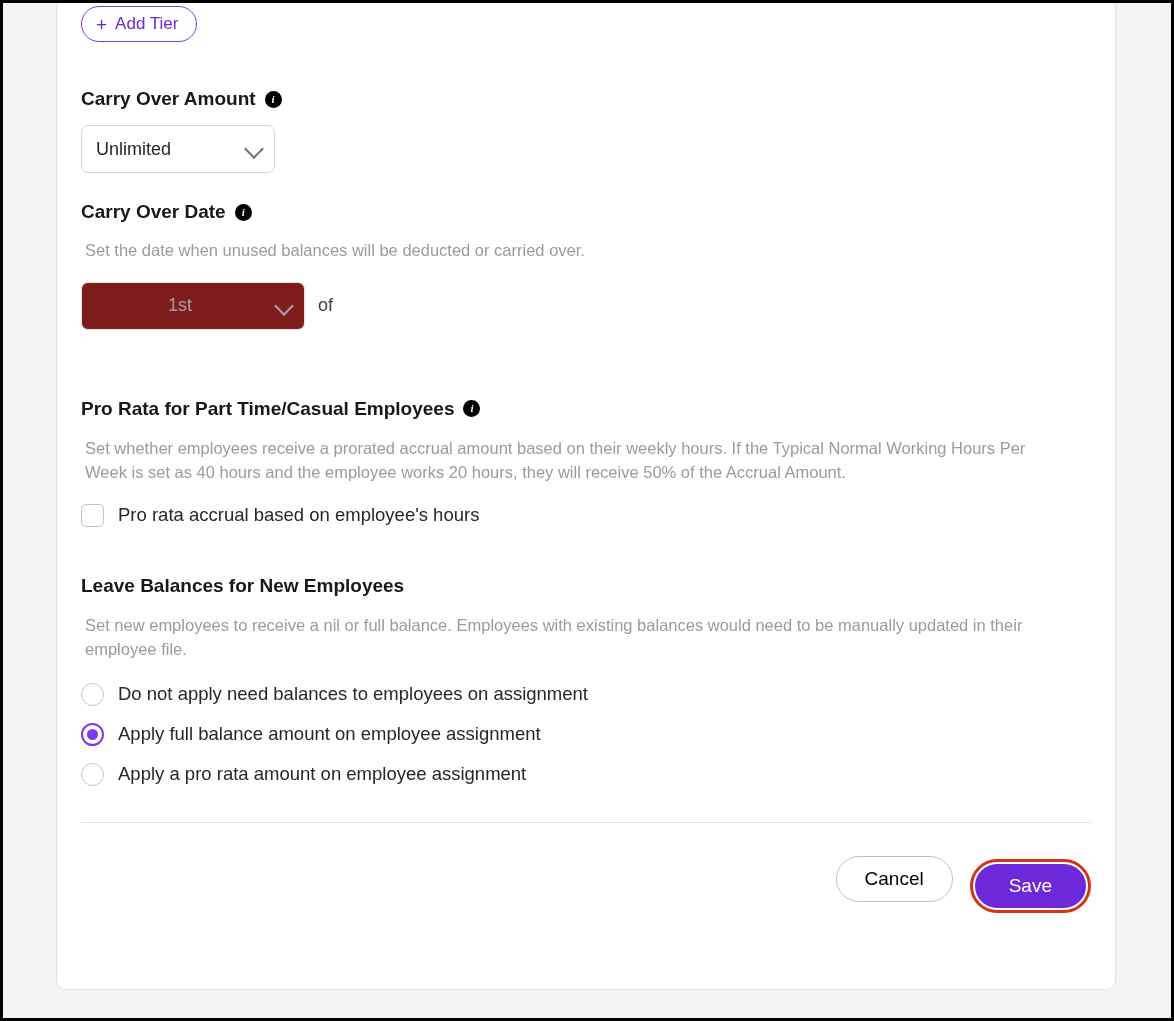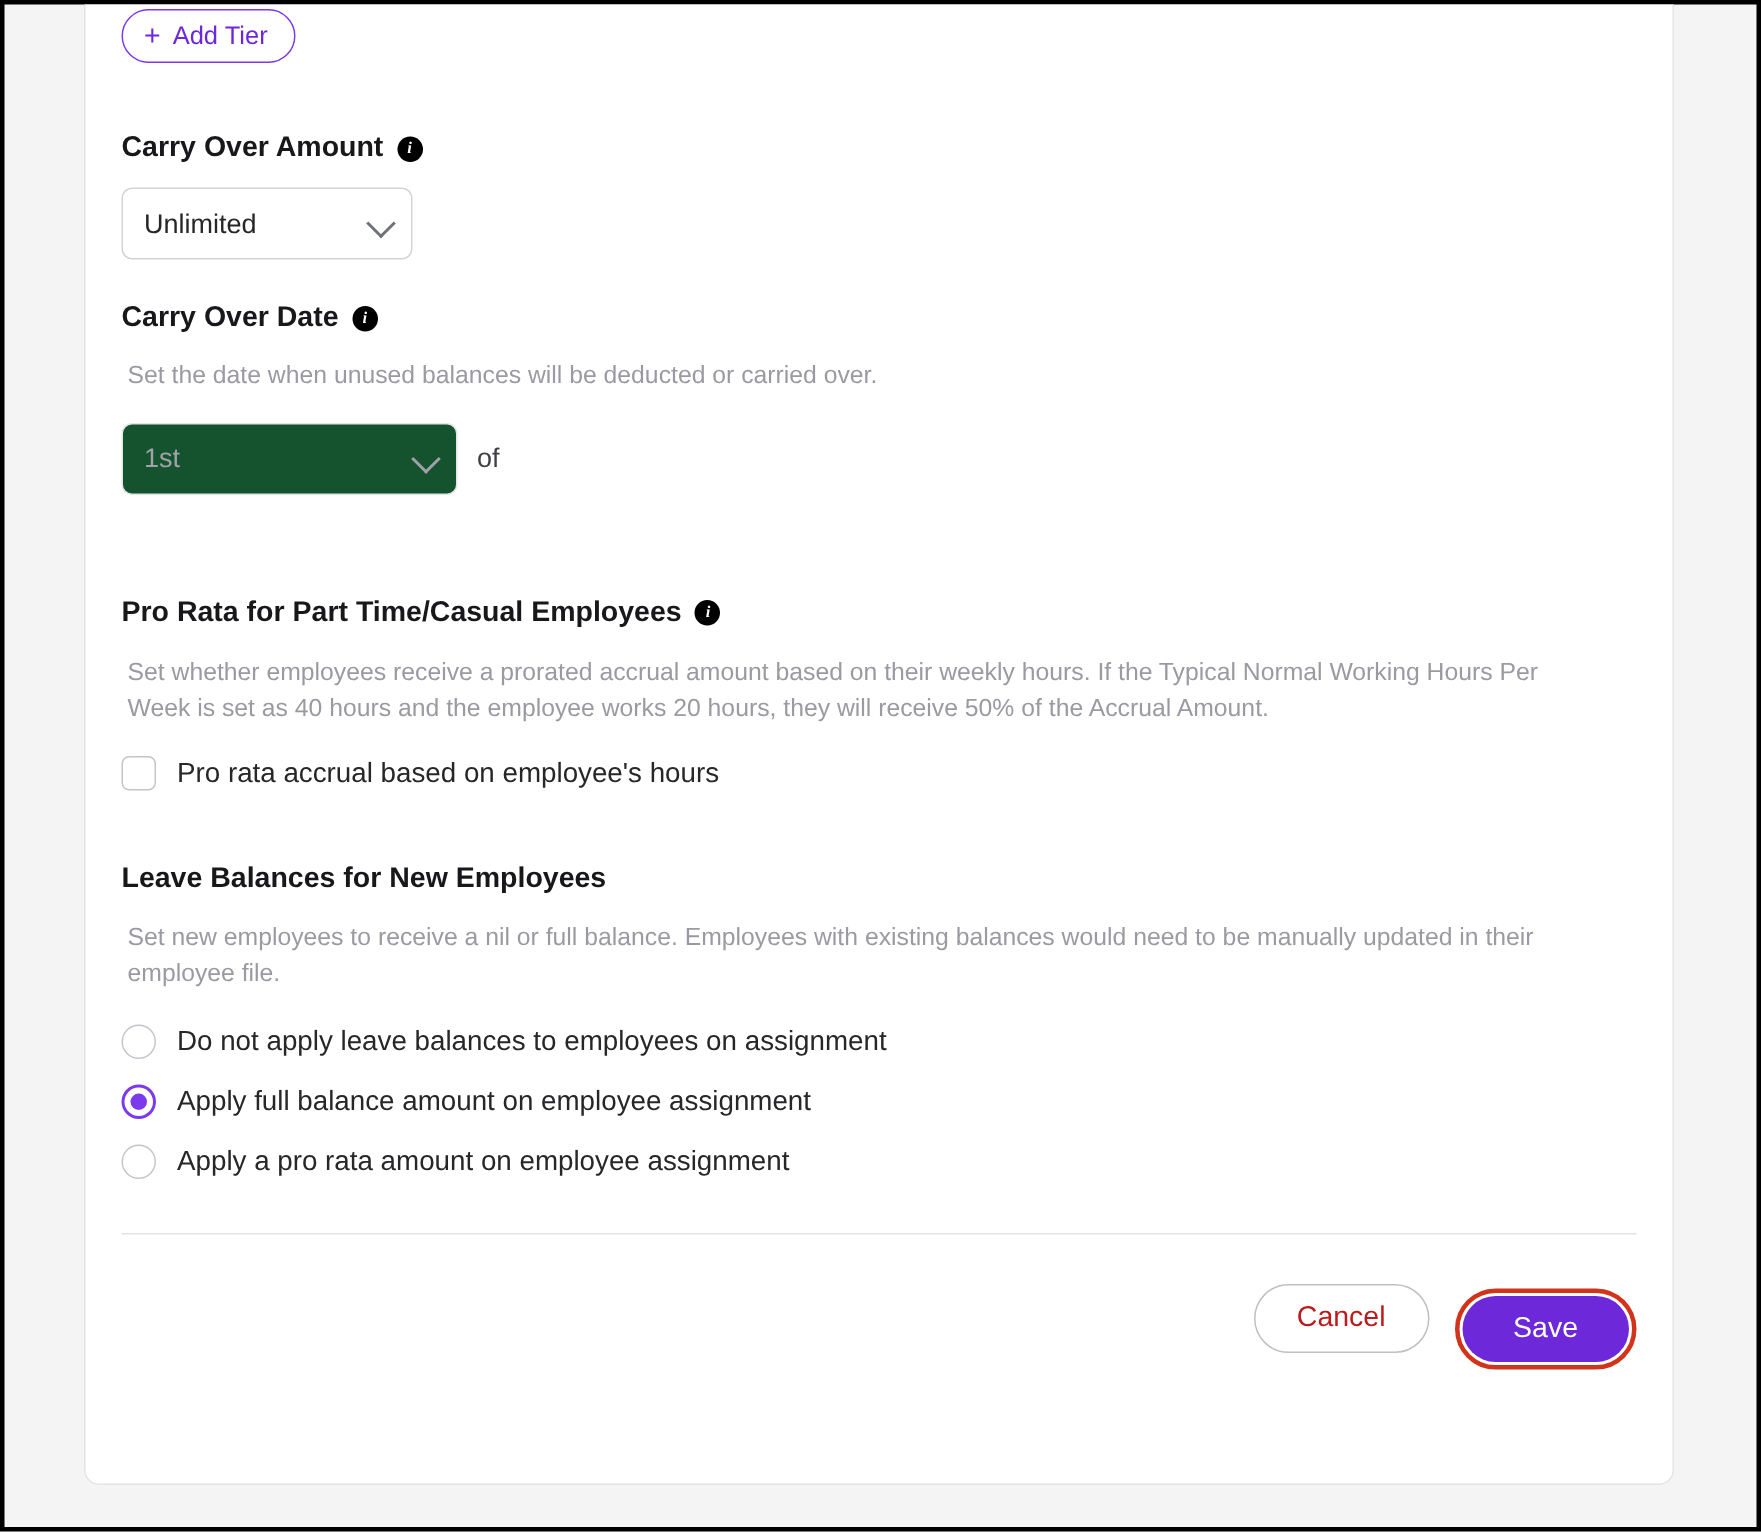--- a/index.html
+++ b/index.html
@@ -103,23 +103,24 @@
     height: 48px;
     border: 1px solid #d4d4d8;
     border-radius: 7px;
     background: #ffffff;
     padding: 0 40px 0 14px;
     font-size: 18px;
     color: #27272a;
     cursor: pointer;
   }
   .select.disabled {
-    background: #14532d;
+    background: #7f1d1d;
     color: #a1a1aa;
     border-color: #e4e4e7;
+    justify-content: center;
   }
   .select .chev {
     position: absolute;
     right: 13px;
     top: 50%;
     width: 12px;
     height: 12px;
     margin-top: -7px;
     border-right: 2px solid #71717a;
     border-bottom: 2px solid #71717a;
@@ -209,21 +210,21 @@
     align-items: center;
     gap: 17px;
     padding-top: 22px;
   }
   .btn-cancel {
     height: 46px;
     padding: 0 28px;
     border: 1px solid #bfbfc6;
     border-radius: 23px;
     background: #ffffff;
-    color: #b91c1c;
+    color: #000000;
     font-size: 19px;
     font-family: "Liberation Sans", sans-serif;
     cursor: pointer;
   }
   .save-wrap {
     border: 3px solid #d0341a;
     border-radius: 27px;
     padding: 2px;
     display: inline-block;
     margin-top: 14px;
@@ -313,21 +314,21 @@
 
       <div style="height:13px"></div>
 
       <p class="helper-text" style="max-width:990px;">Set new employees to receive a nil or full balance. Employees with existing balances would need to be manually updated in their employee file.</p>
 
       <div style="height:17px"></div>
 
       <div>
         <div class="radio-row">
           <div class="radio"></div>
-          <span class="radio-label">Do not apply leave balances to employees on assignment</span>
+          <span class="radio-label">Do not apply need balances to employees on assignment</span>
         </div>
         <div class="radio-row">
           <div class="radio checked"></div>
           <span class="radio-label">Apply full balance amount on employee assignment</span>
         </div>
         <div class="radio-row">
           <div class="radio"></div>
           <span class="radio-label">Apply a pro rata amount on employee assignment</span>
         </div>
       </div>

